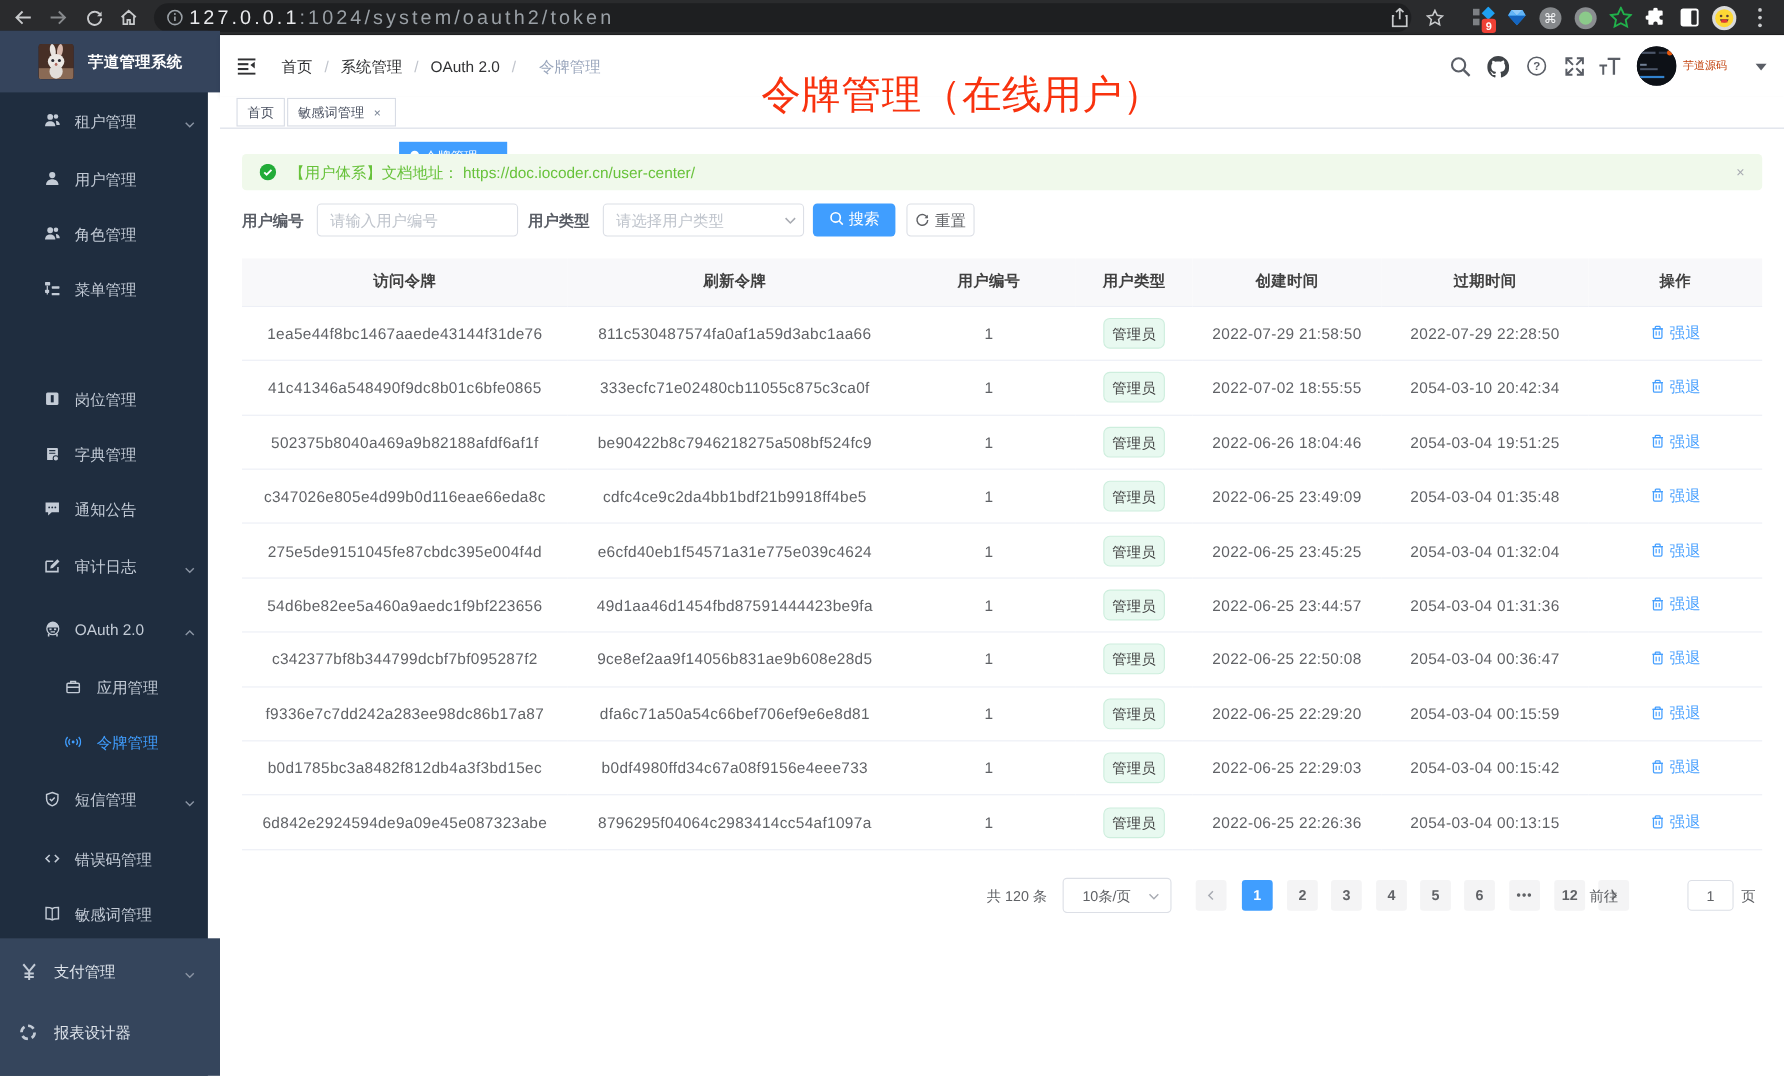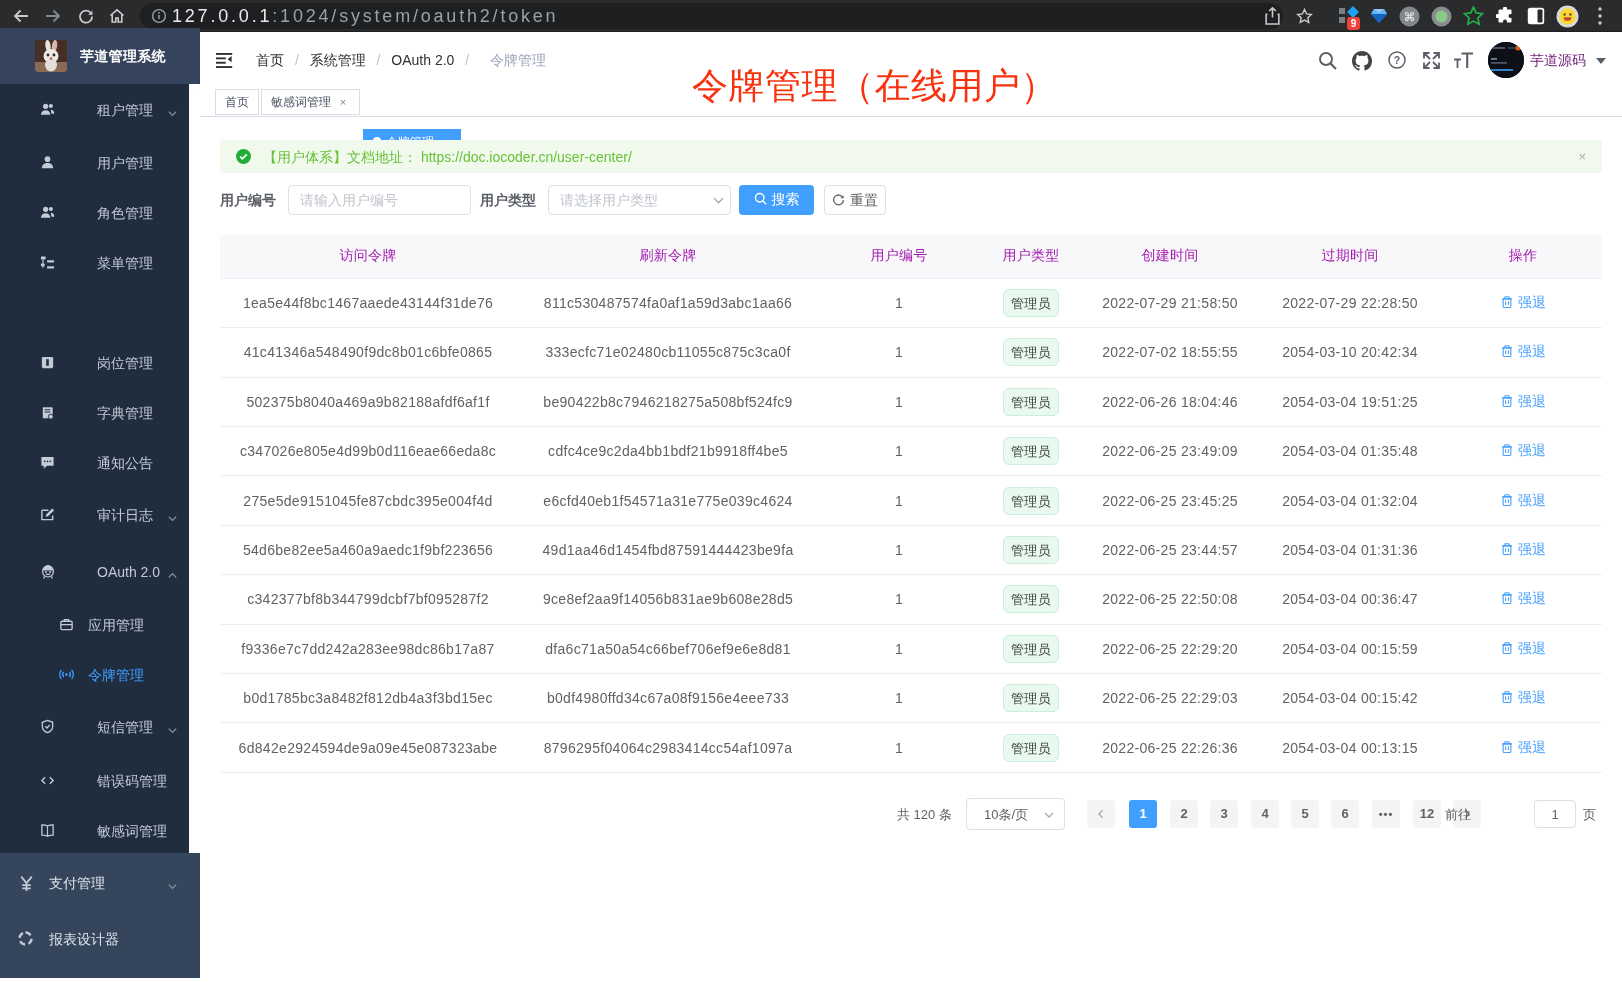--- a/index.html
+++ b/index.html
@@ -19,34 +19,34 @@
   
   #sidebar { position:absolute; left:0; top:28px; width:189px; height:950px; background:#1f2d3f; }
   #logobar { position:absolute; left:0; top:0; width:200px; height:56px; background:#35445c; }
   #logoimg { position:absolute; left:35px; top:12px; width:32px; height:32px; border-radius:3px; background:#3b2420; overflow:hidden; }
   #logotitle { position:absolute; left:80px; top:0; height:56px; line-height:57px; color:#fff; font-size:14px; font-weight:700; letter-spacing:0.3px; }
   #sb-bottom { position:absolute; left:0; top:825px; width:200px; height:125px; background:#35455c; }
   .mi { position:absolute; left:0; width:200px; height:50px; color:#c3cbd6; font-size:14px; }
   .mi .txt { position:absolute; top:0; height:50px; line-height:51px; }
   .mi .ic { position:absolute; top:17px; }
   .mi .chev { position:absolute; right:22px; top:21px; }
-  .mi.lvl2 .ic { left:40px; } .mi.lvl2 .txt { left:68px;margin-left:29px; }
+  .mi.lvl2 .ic { left:40px; } .mi.lvl2 .txt { left:68px; }
   .mi.lvl3 .ic { left:59px; } .mi.lvl3 .txt { left:88px; }
   .mi.lvl1 .ic { left:18px; } .mi.lvl1 .txt { left:49px; } .mi.lvl1 { color:#dde3ea; }
   .mi.active { color:#409eff; }
 
   
   #navbar { position:absolute; left:200px; top:32px; width:1422px; height:56px; background:#fff; box-shadow:0 1px 4px rgba(0,21,41,.08); }
   #hamburger { position:absolute; left:16px; top:21px; }
   #crumbs { position:absolute; left:56px; top:0; height:56px; line-height:57px; font-size:14px; color:#303133; }
   #crumbs .sep { color:#c0c4cc; margin:0 7px; }
   #crumbs .last { color:#9aa6bc; margin-left:10px; }
   .nbicon { position:absolute; top:19px; }
   #avatar { position:absolute; left:1288px; top:10px; width:36px; height:36px; border-radius:50%; background:#10151f; overflow:hidden; }
-  #uname { position:absolute; left:1330px; top:0; height:56px; line-height:57px; font-size:14px; color:#701a75; }
+  #uname { position:absolute; left:1330px; top:0; height:56px; line-height:57px; font-size:10px; color:#c2410c; }
   #caret { position:absolute; left:1396px; top:26px; width:0; height:0; border:5px solid transparent; border-top:6px solid #5a5e66; }
 
   
   #tabsbar { position:absolute; left:200px; top:88px; width:1422px; height:29px; background:#fff; border-bottom:1px solid #d8dce5; }
   .tvtab { position:absolute; top:1px; height:26px; line-height:25px; background:#fff; border:1px solid #d8dce5; color:#495060; font-size:12px; padding:0 9px; white-space:nowrap; }
   .tvtab .x { display:inline-block; width:14px; text-align:center; color:#7a8596; font-size:11px; margin-left:5px; }
   .tvtab.on { background:#409eff; border-color:#409eff; color:#fff; }
   .tvtab.on .x { color:#e9f2ff; }
   .tvtab.on .dot { display:inline-block; width:8px; height:8px; border-radius:50%; background:#fff; margin-right:6px; position:relative; top:-1px; }
 
@@ -58,21 +58,21 @@
   #alert .atext { position:absolute; left:43px; top:0; height:33px; line-height:34px; }
   #alert .aclose { position:absolute; right:16px; top:0; height:33px; line-height:33px; color:#a8abb2; font-size:13px; }
 
   
   .flabel { position:absolute; top:185px; height:30px; line-height:31px; font-size:14px; font-weight:700; color:#5a5e66; }
   .finput { position:absolute; top:185px; height:30px; border:1px solid #dcdfe6; border-radius:4px; background:#fff; font-size:14px; color:#bfc4cc; line-height:29px; padding-left:11px; }
   .fbtn { position:absolute; top:185px; height:30px; border-radius:4px; font-size:14px; line-height:29px; text-align:center; }
 
   
   #tbl { position:absolute; left:220px; top:235px; width:1382px; border-collapse:collapse; table-layout:fixed; font-size:14px; color:#606266; letter-spacing:0.3px; }
-  #tbl th { height:43.4px; background:#f8f8fa; color:#a21caf; font-weight:400; border:none; border-bottom:1px solid #ebeef5; text-align:center; font-size:14px; }
+  #tbl th { height:43.4px; background:#f8f8fa; color:#404040; font-weight:700; border:none; border-bottom:1px solid #ebeef5; text-align:center; font-size:14px; }
   #tbl td { height:49.4px; border-bottom:1px solid #ebeef5; text-align:center; background:#fff; }
   .tag { display:inline-block; width:56px; height:28px; line-height:27px; background:#e8f9f0; border:1px solid #cdeedd; border-radius:6px; color:#404040; font-size:13px; }
   .act { color:#459fff; font-size:14px; }
 
   
   #pager { position:absolute; left:0; top:0; }
   .pbox { position:absolute; top:800px; height:28px; width:28px; border-radius:3px; background:#f4f4f5; color:#606266; font-size:13px; font-weight:700; text-align:center; line-height:28px; }
   .pbox.on { background:#409eff; color:#fff; }
   .ptext { position:absolute; top:800px; height:28px; line-height:29px; font-size:13px; color:#606266; white-space:nowrap; }
 </style>

